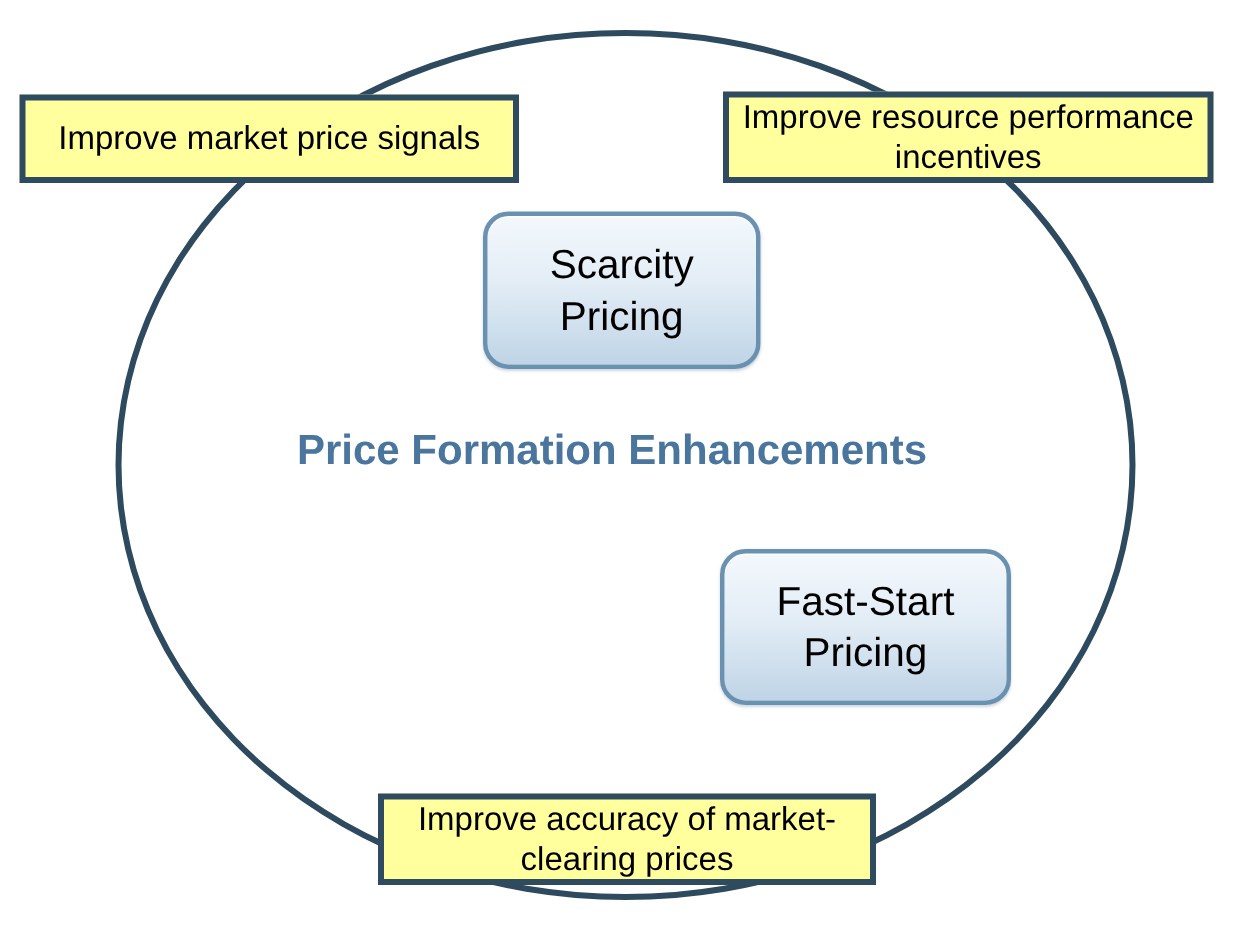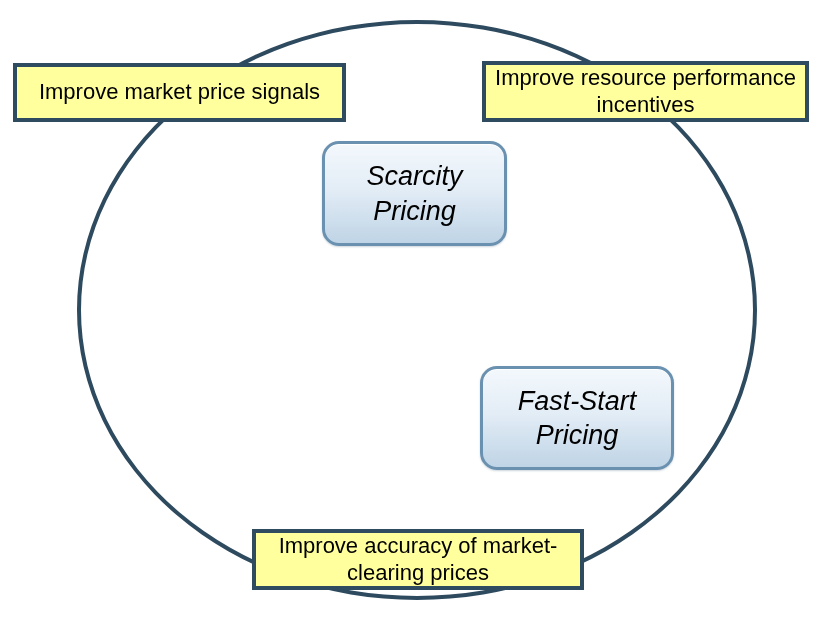--- a/index.html
+++ b/index.html
@@ -49,21 +49,20 @@
     box-shadow: 0 1px 2px rgba(60,90,120,0.25), inset 0 1px 0 rgba(255,255,255,0.9);
     display: flex;
     align-items: center;
     justify-content: center;
     text-align: center;
     font-size: 27px;
     line-height: 1.27;
     color: #000000;
     white-space: pre-line;
     z-index: 2;
-    font-style: italic;
   }
   .node.scarcity   { left: 322px; top: 141px; width: 185px; height: 105px; }
   .node.mpm        { left: 153px; top: 366px; width: 192px; height: 105px; }
   .node.faststart  { left: 480px; top: 366px; width: 194px; height: 104px; text-align: center; }
   .diagram-title {
     position: absolute;
     left: 0;
     right: 10px;
     top: 284px;
     text-align: center;
@@ -73,20 +72,21 @@
     z-index: 2;
   }
 </style>
 </head>
 <body>
 
 <div class="canvas">
 
   <div class="ellipse"></div>
 
+  <div class="diagram-title">Price Formation Enhancements</div>
 
   <div class="callout top-right">
     <span>Improve resource performance
 incentives</span>
   </div>
 
   <div class="callout top-left">
     <span>Improve market price signals</span>
   </div>
 

